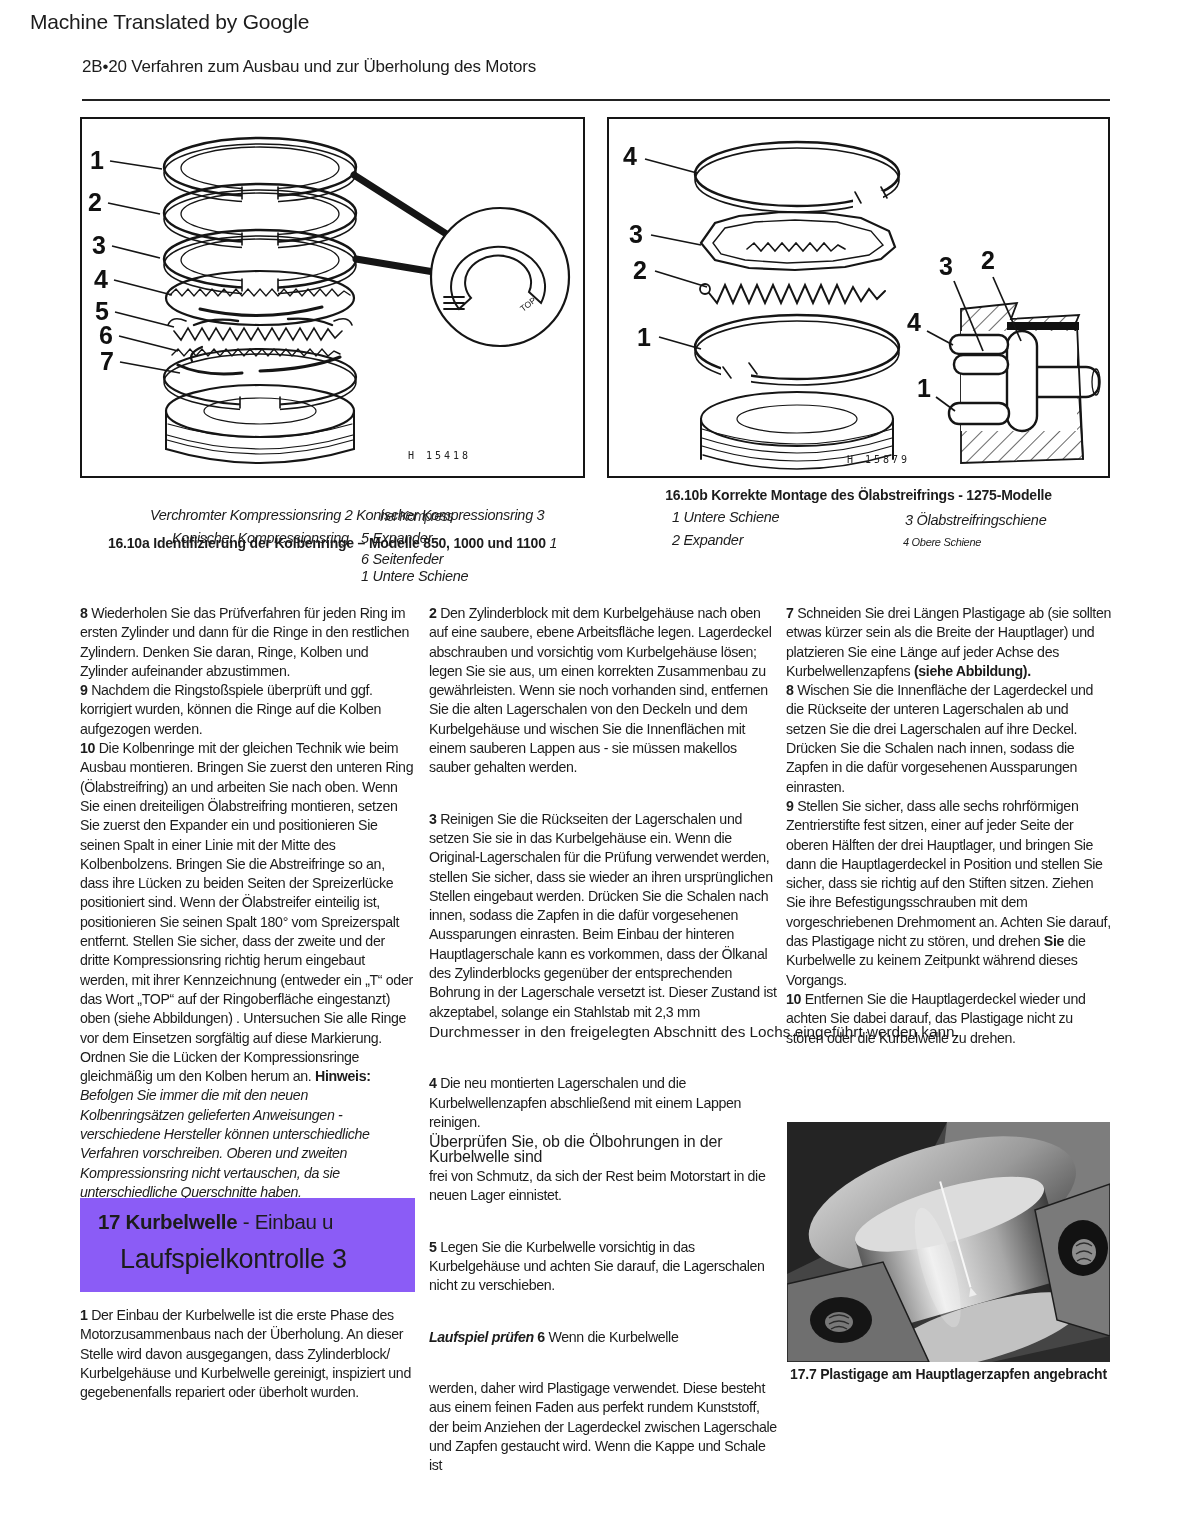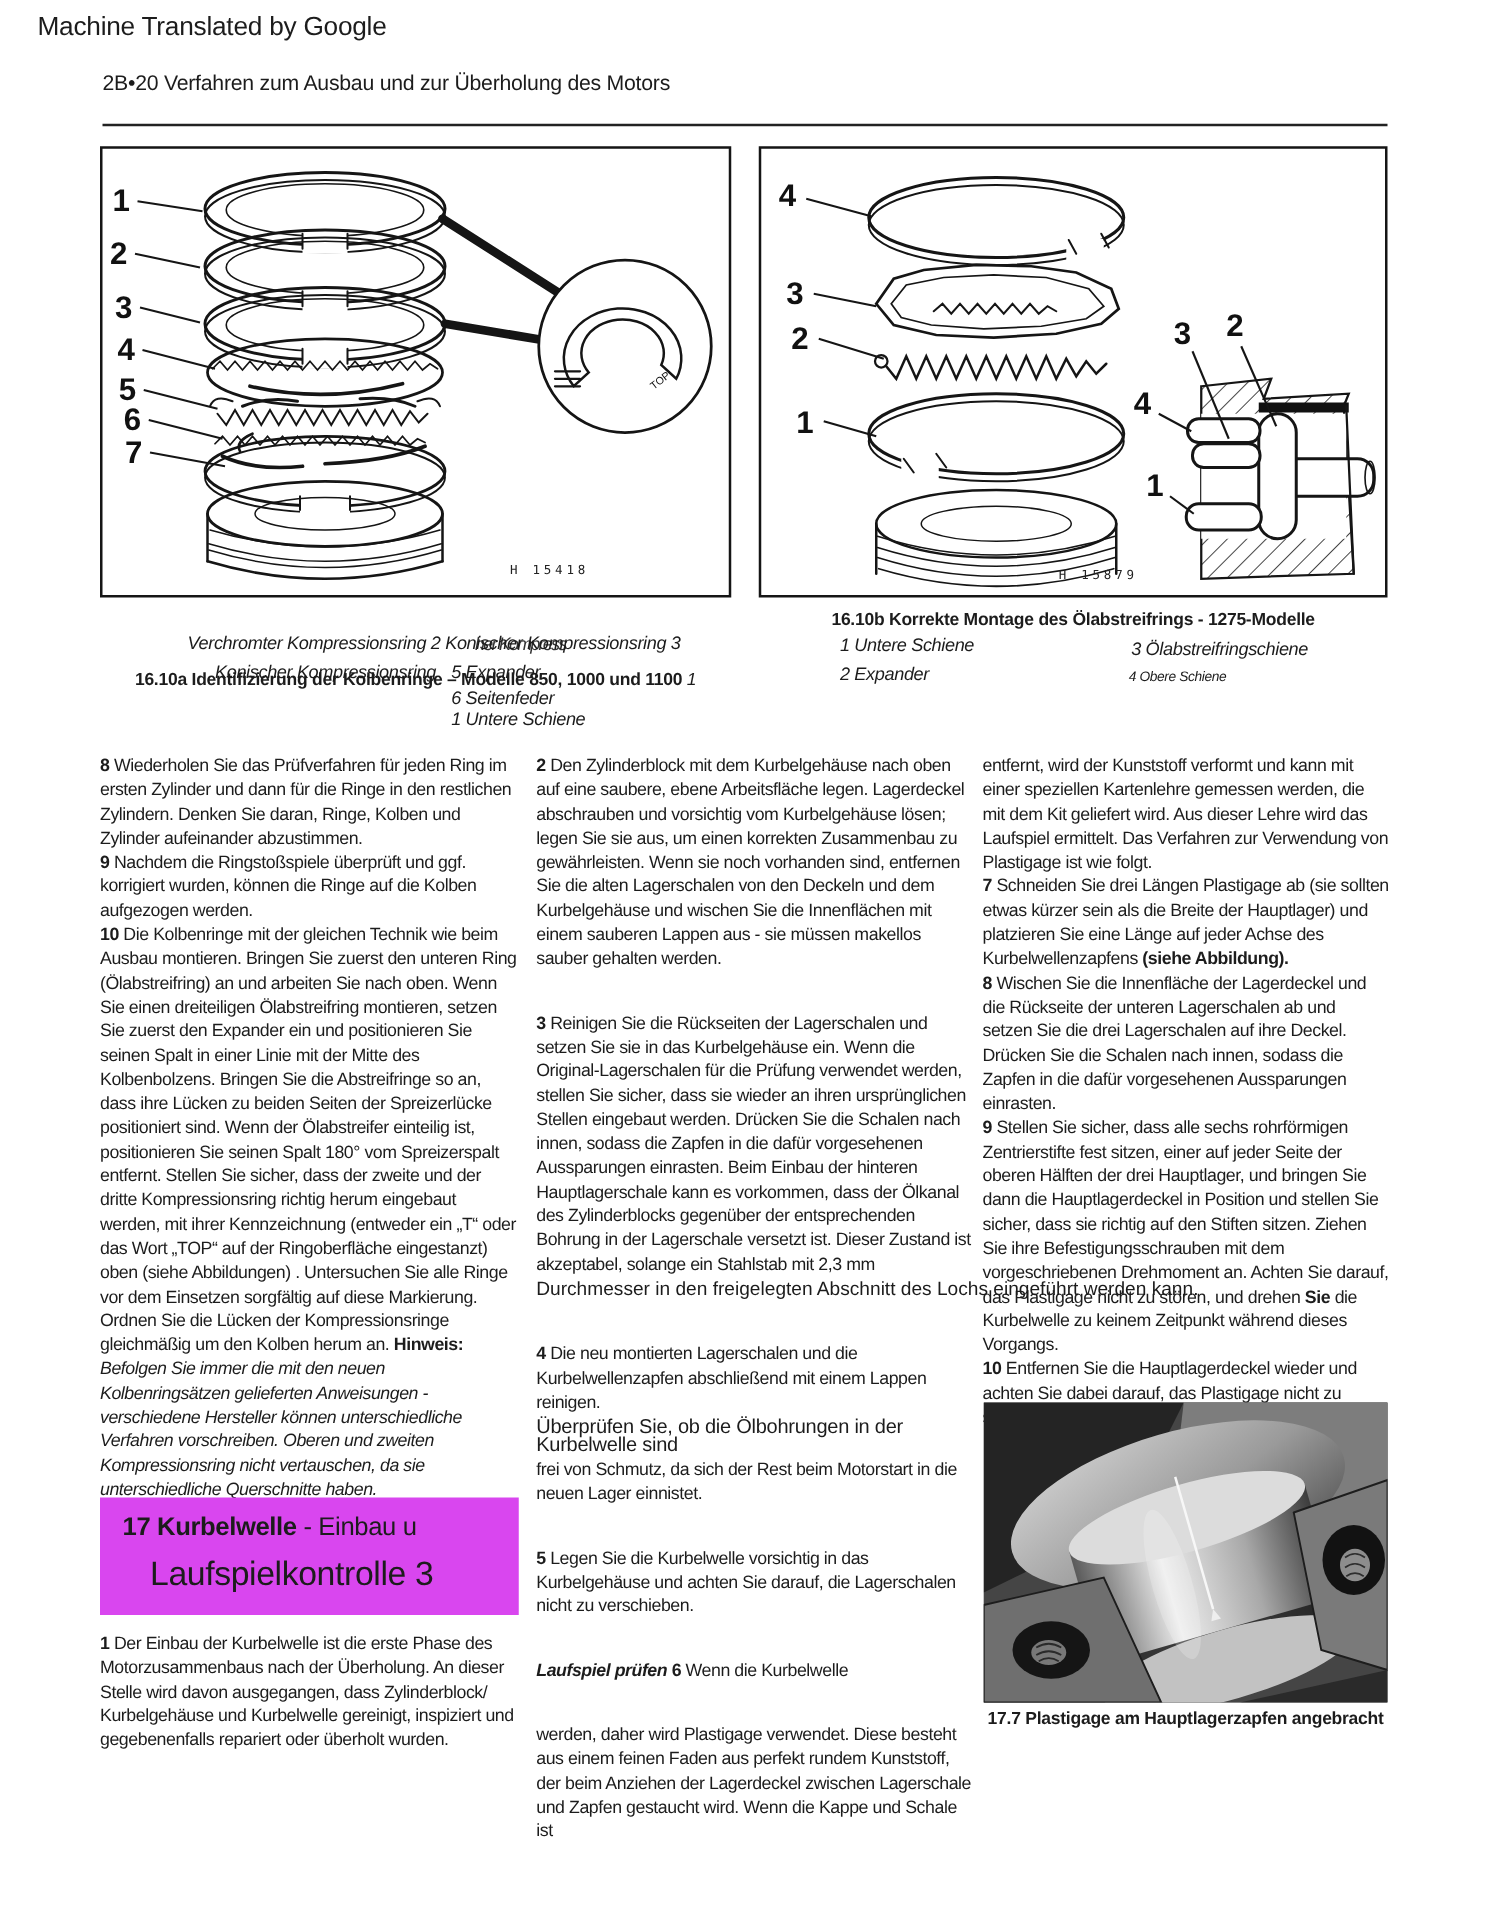--- a/index.html
+++ b/index.html
@@ -35,21 +35,21 @@
   .col p.gap-sm{margin-top:9px;}
   .col-1{left:80px;top:604px;width:334px;}
   .col-2{left:429px;top:604px;width:352px;}
   .col-3{left:786px;top:604px;width:325px;}
   .b{font-weight:700;}
   .i{font-style:italic;}
   .bi{font-weight:700;font-style:italic;}
   .sm{display:block;font-size:16px;letter-spacing:-0.2px;margin:2px 0 3px 0;line-height:15px;}
   .nw{white-space:nowrap;font-size:15.3px;letter-spacing:0;}
   
-  .section-box{left:80px;top:1198px;width:335px;height:94px;background:#d946ef;}
+  .section-box{left:80px;top:1198px;width:335px;height:94px;background:#8b5cf6;}
   .section-line1{position:absolute;left:18px;top:12px;font-size:20.5px;letter-spacing:-0.3px;}
   .section-line2{position:absolute;left:40px;top:46px;font-size:27px;letter-spacing:-0.3px;}
   .col-1b{left:80px;top:1306px;width:334px;}
   
   .photo{left:787px;top:1122px;width:323px;height:240px;background:#3f3f3f;}
   .photo-cap{left:779px;top:1366px;width:339px;font-size:14px;font-weight:700;text-align:center;letter-spacing:-0.2px;}
   .figtext{font-family:"DejaVu Sans Mono", monospace;font-size:10px;letter-spacing:3px;fill:#222;}
   .numlbl{font-size:25px;font-weight:600;fill:#111;font-family:"Liberation Sans",sans-serif;}
 </style>
 </head>
@@ -274,21 +274,20 @@
 <div class="abs col col-2">
   <p><span class="b">2</span><span> Den Zylinderblock mit dem Kurbelgehäuse nach oben auf eine saubere, ebene Arbeitsfläche legen. Lagerdeckel abschrauben und vorsichtig vom Kurbelgehäuse lösen; legen Sie sie aus, um einen korrekten Zusammenbau zu gewährleisten. Wenn sie noch vorhanden sind, entfernen Sie die alten Lagerschalen von den Deckeln und dem Kurbelgehäuse und wischen Sie die Innenflächen mit einem sauberen Lappen aus - sie müssen makellos sauber gehalten werden.</span></p>
   <p class="gap"><span class="b">3</span><span> Reinigen Sie die Rückseiten der Lagerschalen und setzen Sie sie in das Kurbelgehäuse ein. Wenn die Original-Lagerschalen für die Prüfung verwendet werden, stellen Sie sicher, dass sie wieder an ihren ursprünglichen Stellen eingebaut werden. Drücken Sie die Schalen nach innen, sodass die Zapfen in die dafür vorgesehenen Aussparungen einrasten. Beim Einbau der hinteren Hauptlagerschale kann es vorkommen, dass der Ölkanal des Zylinderblocks gegenüber der entsprechenden Bohrung in der Lagerschale versetzt ist. Dieser Zustand ist akzeptabel, solange ein Stahlstab mit 2,3 mm </span><span class="nw">Durchmesser in den freigelegten Abschnitt des Lochs eingeführt werden kann.</span></p>
   <p class="gap"><span class="b">4</span><span> Die neu montierten Lagerschalen und die Kurbelwellenzapfen abschließend mit einem Lappen reinigen. </span><span class="sm">Überprüfen Sie, ob die Ölbohrungen in der Kurbelwelle sind</span><span>frei von Schmutz, da sich der Rest beim Motorstart in die neuen Lager einnistet.</span></p>
   <p class="gap"><span class="b">5</span><span> Legen Sie die Kurbelwelle vorsichtig in das Kurbelgehäuse und achten Sie darauf, die Lagerschalen nicht zu verschieben.</span></p>
   <p class="gap"><span class="bi">Laufspiel prüfen</span><span class="b"> 6</span><span> Wenn die Kurbelwelle</span></p>
   <p class="gap"><span>werden, daher wird Plastigage verwendet. Diese besteht aus einem feinen Faden aus perfekt rundem Kunststoff, der beim Anziehen der Lagerdeckel zwischen Lagerschale und Zapfen gestaucht wird. Wenn die Kappe und Schale ist</span></p>
 </div>
 
 <div class="abs col col-3">
-  <p><span>entfernt, wird der Kunststoff verformt und kann mit einer speziellen Kartenlehre gemessen werden, die mit dem Kit geliefert wird. Aus dieser Lehre wird das Laufspiel ermittelt. Das Verfahren zur Verwendung von Plastigage ist wie folgt.</span></p>
   <p><span class="b">7</span><span> Schneiden Sie drei Längen Plastigage ab (sie sollten etwas kürzer sein als die Breite der Hauptlager) und platzieren Sie eine Länge auf jeder Achse des Kurbelwellenzapfens </span><span class="b">(siehe Abbildung).</span></p>
   <p><span class="b">8</span><span> Wischen Sie die Innenfläche der Lagerdeckel und die Rückseite der unteren Lagerschalen ab und setzen Sie die drei Lagerschalen auf ihre Deckel. Drücken Sie die Schalen nach innen, sodass die Zapfen in die dafür vorgesehenen Aussparungen einrasten.</span></p>
   <p><span class="b">9</span><span> Stellen Sie sicher, dass alle sechs rohrförmigen Zentrierstifte fest sitzen, einer auf jeder Seite der oberen Hälften der drei Hauptlager, und bringen Sie dann die Hauptlagerdeckel in Position und stellen Sie sicher, dass sie richtig auf den Stiften sitzen. Ziehen Sie ihre Befestigungsschrauben mit dem vorgeschriebenen Drehmoment an. Achten Sie darauf, das Plastigage nicht zu stören, und drehen </span><span class="b">Sie</span><span> die Kurbelwelle zu keinem Zeitpunkt während dieses Vorgangs.</span></p>
   <p><span class="b">10</span><span> Entfernen Sie die Hauptlagerdeckel wieder und achten Sie dabei darauf, das Plastigage nicht zu stören oder die Kurbelwelle zu drehen.</span></p>
 </div>
 
 <div class="abs photo">
   <svg viewBox="0 0 323 240" width="323" height="240">
     <defs>
       <linearGradient id="pm" x1="0" y1="0" x2="1" y2="1">

